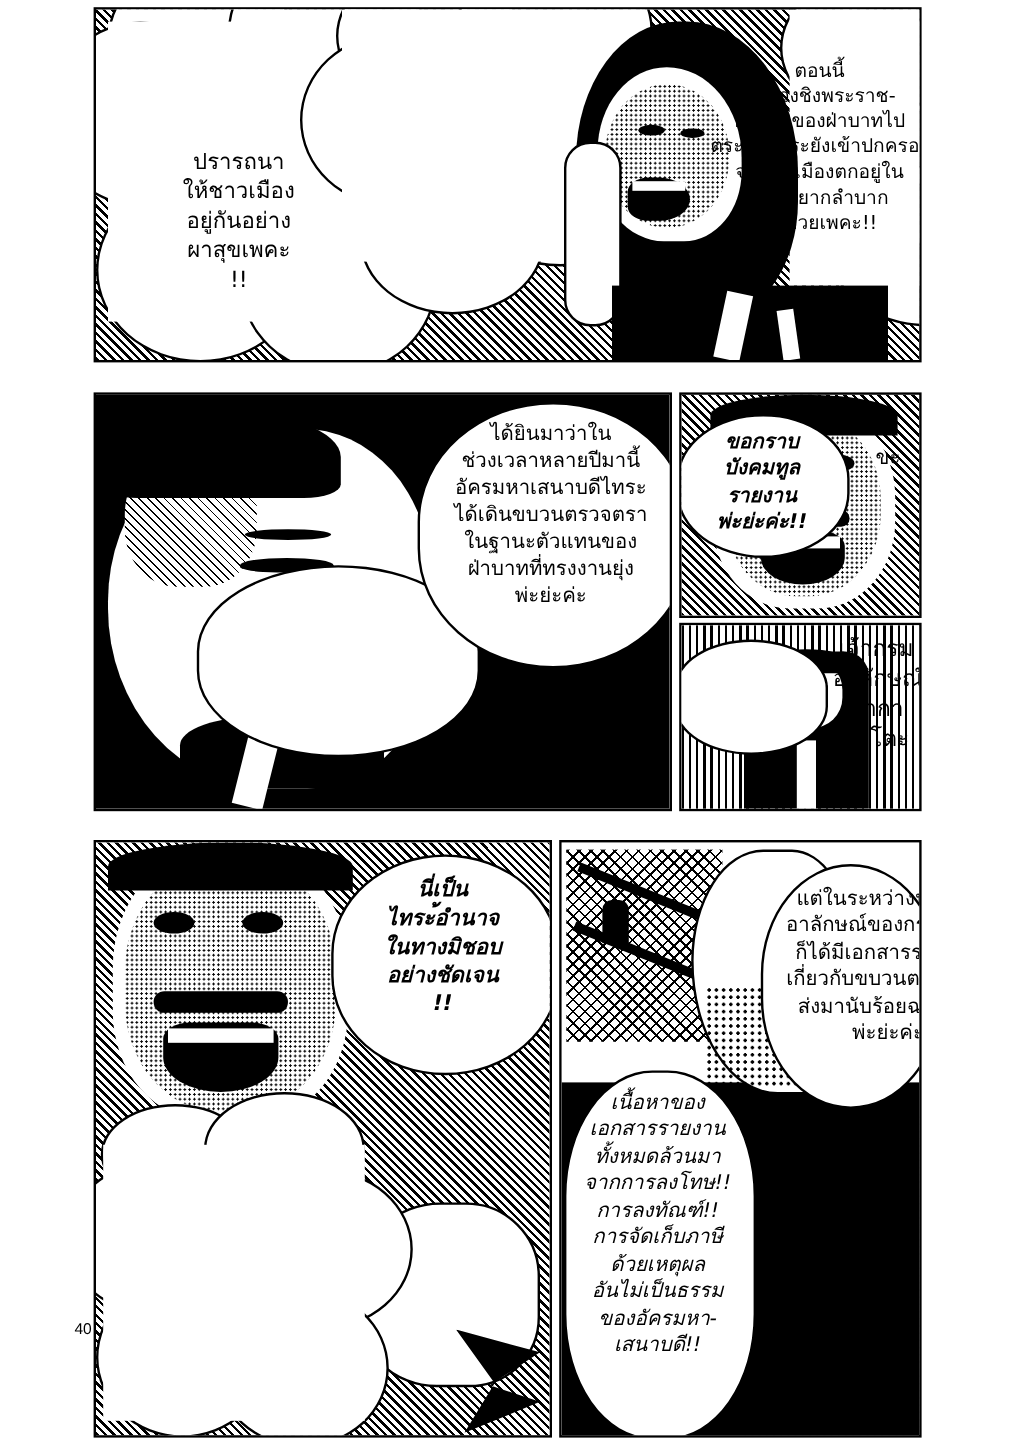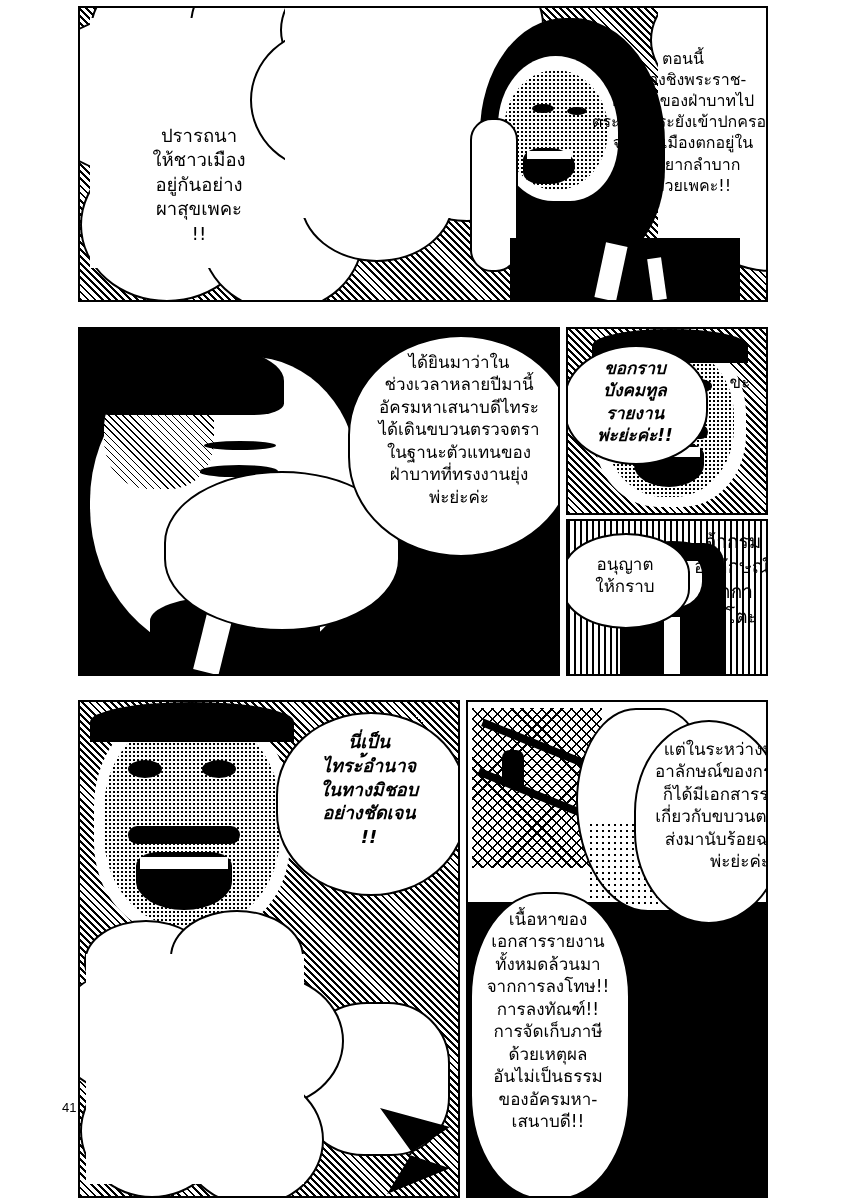--- a/index.html
+++ b/index.html
@@ -167,22 +167,20 @@
     <div class="hatch-v" style="position:absolute;left:0;top:0;width:198px;height:153px;"></div>
     <div class="black" style="position:absolute;left:52px;top:22px;width:104px;height:131px;border-radius:20px 20px 0 0;"></div>
     <div class="wh" style="left:74px;top:28px;width:60px;height:58px;border-radius:44%;"></div>
     <div class="sil" style="left:70px;top:20px;width:68px;height:20px;border-radius:50% 50% 0 0;"></div>
     <div class="sil" style="left:84px;top:48px;width:12px;height:7px;border-radius:50%;"></div>
     <div class="sil" style="left:110px;top:48px;width:12px;height:7px;border-radius:50%;"></div>
     <div class="sil" style="left:92px;top:66px;width:26px;height:14px;border-radius:30% 30% 50% 50%;"></div>
     <div class="wh" style="left:96px;top:96px;width:16px;height:57px;"></div>
 
     <div class="balloon plain" style="left:-6px;top:12px;width:124px;height:92px;"></div>
-    <div class="bubtext" style="left:2px;top:32px;width:110px;font-size:17px;">อนุญาต
-ให้กราบ</div>
     <div class="bubtext" style="left:126px;top:8px;width:72px;font-size:19px;">เจ้ากรม
 อาลักษณ์
 นากา
 โมโตะ</div>
   </div>
 
   <div class="panel" style="left:78px;top:700px;width:378px;height:494px;">
     <div class="hatch-d" style="position:absolute;left:0;top:0;width:378px;height:494px;"></div>
 
     <div class="wh" style="left:14px;top:4px;width:196px;height:228px;border-radius:44% 44% 40% 40%;"></div>
@@ -239,26 +237,26 @@
 
     <div class="balloon" style="left:166px;top:18px;width:146px;height:200px;"></div>
     <div class="bubtext" style="left:172px;top:36px;width:200px;font-size:17px;">แต่ในระหว่างนั้นกรม
 อาลักษณ์ของกระหม่อม
 ก็ได้มีเอกสารรายงาน
 เกี่ยวกับขบวนตรวจตรา
 ส่งมานับร้อยฉบับเลย
 พ่ะย่ะค่ะ</div>
 
     <div class="balloon" style="left:2px;top:190px;width:156px;height:304px;border-radius:46%/34%;"></div>
-    <div class="bubtext" style="left:6px;top:206px;width:148px;font-size:17px;">เนื้อหาของ
+    <div class="bubtext" style="left:6px;top:206px;width:148px;font-size:17px;font-style:italic;">เนื้อหาของ
 เอกสารรายงาน
 ทั้งหมดล้วนมา
 จากการลงโทษ!!
 การลงทัณฑ์!!
 การจัดเก็บภาษี
 ด้วยเหตุผล
 อันไม่เป็นธรรม
 ของอัครมหา-
 เสนาบดี!!</div>
   </div>
 
-  <div class="pagenum">41</div>
+  <div class="pagenum">40</div>
 </div>
 
 </body></html>

